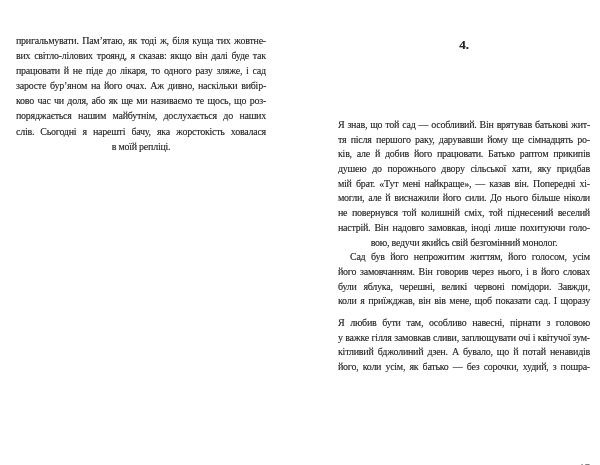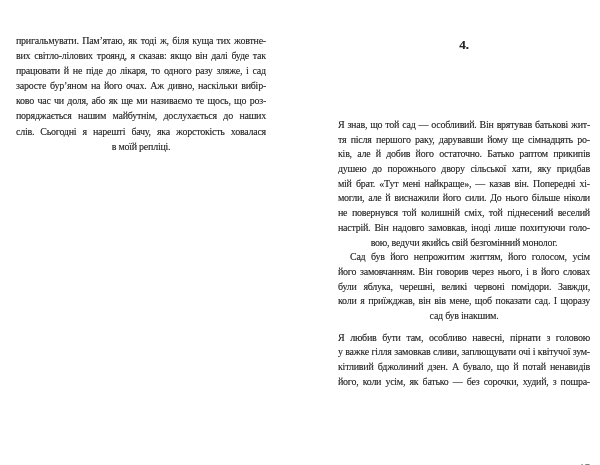--- a/index.html
+++ b/index.html
@@ -177,21 +177,21 @@
           <span>ще</span>
           <span>сімнадцять</span>
           <span>ро-</span>
         </div>
         <div class="line jst">
           <span>ків,</span>
           <span>але</span>
           <span>й</span>
           <span>добив</span>
           <span>його</span>
-          <span>остаточно.</span>
+          <span>працювати.</span>
           <span>Батько</span>
           <span>раптом</span>
           <span>прикипів</span>
         </div>
         <div class="line jst">
           <span>душею</span>
           <span>до</span>
           <span>порожнього</span>
           <span>двору</span>
           <span>сільської</span>
@@ -283,21 +283,20 @@
           <span>приїжджав,</span>
           <span>він</span>
           <span>вів</span>
           <span>мене,</span>
           <span>щоб</span>
           <span>показати</span>
           <span>сад.</span>
           <span>І</span>
           <span>щоразу</span>
         </div>
-        <div class="line last">сад був інакшим.</div>
       </div>
       <div class="para section-break">
         <div class="line jst">
           <span>Я</span>
           <span>любив</span>
           <span>бути</span>
           <span>там,</span>
           <span>особливо</span>
           <span>навесні,</span>
           <span>пірнати</span>

